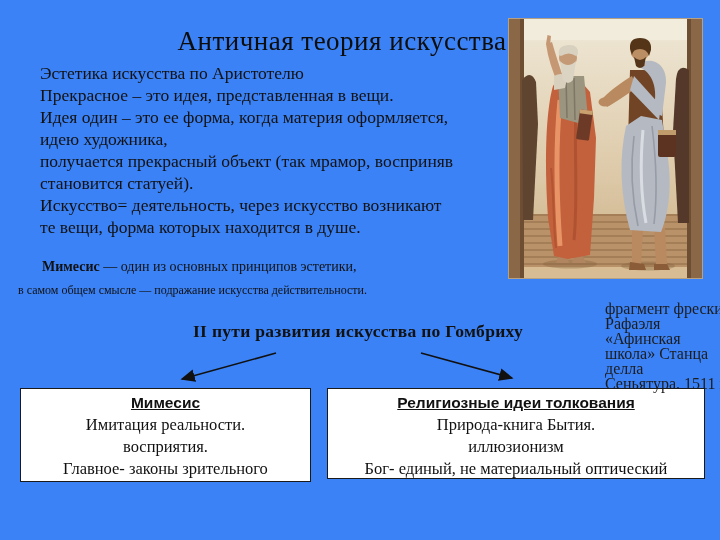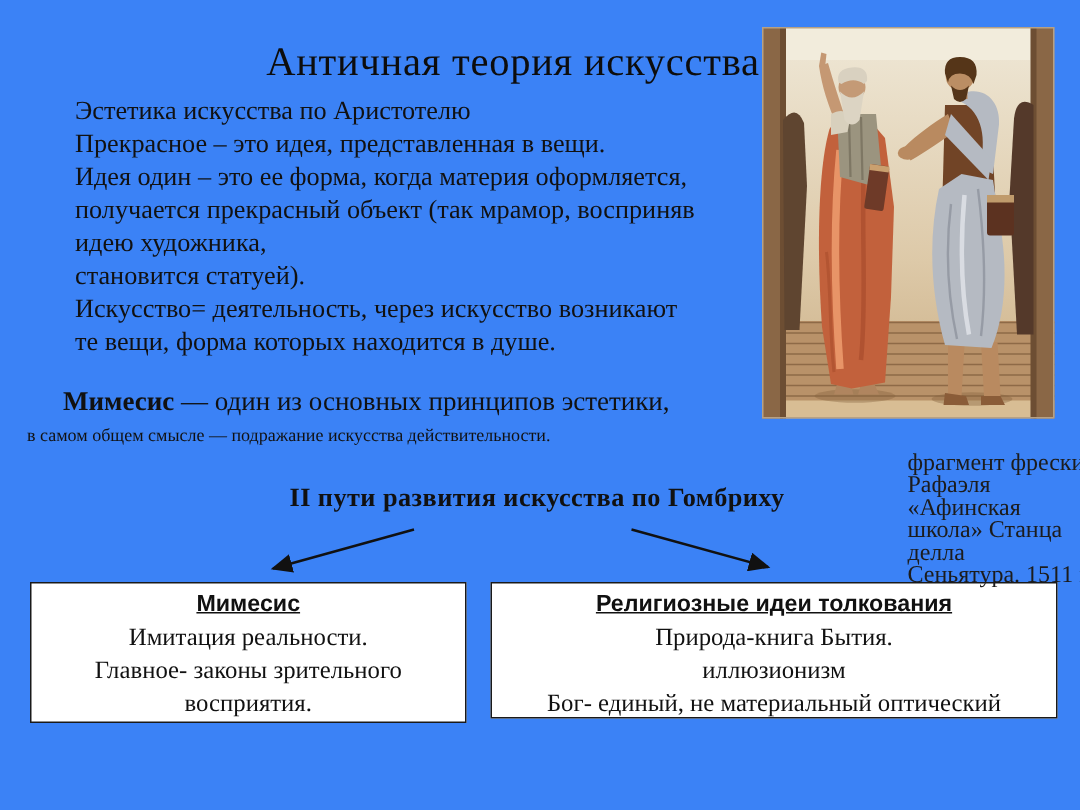--- a/index.html
+++ b/index.html
@@ -6,26 +6,26 @@
   .slide {
     position:relative; width:720px; height:540px; background:#3b82f6;
     overflow:hidden; font-family:"Liberation Serif", serif; color:#111;
   }
   .title {
     position:absolute; left:0; top:26px; width:684px; margin:0;
     text-align:center; font-size:27px; font-weight:normal; color:#0d0d0d;
     letter-spacing:0.5px;
   }
   .body-text {
-    position:absolute; left:50px; top:62px; width:470px;
+    position:absolute; left:40px; top:62px; width:470px;
     font-size:17.5px; line-height:22px; white-space:nowrap;
   }
   .mimesis-line1 {
     position:absolute; left:42px; top:256px;
-    font-size:18px; line-height:22px; white-space:nowrap;
+    font-size:14px; line-height:22px; white-space:nowrap;
   }
   .mimesis-line1 .term { font-weight:bold; }
   .mimesis-line2 {
     position:absolute; left:18px; top:279px;
     font-size:12px; line-height:22px; white-space:nowrap;
   }
   .gombrich {
     position:absolute; left:0; top:321px; width:684px; text-align:center;
     font-size:17.5px; font-weight:bold; letter-spacing:0.3px;margin-left:16px;
   }
@@ -53,22 +53,22 @@
 <body>
 
 <div class="slide">
 
   <h1 class="title">Античная теория искусства</h1>
 
   <div class="body-text">
     <div>Эстетика искусства по Аристотелю</div>
     <div>Прекрасное – это идея, представленная в вещи.</div>
     <div>Идея один – это ее форма, когда материя оформляется,</div>
+    <div>идею художника,</div>
     <div>получается прекрасный объект (так мрамор, восприняв</div>
-    <div>идею художника,</div>
     <div>становится статуей).</div>
     <div>Искусство= деятельность, через искусство возникают</div>
     <div>те вещи, форма которых находится в душе.</div>
   </div>
 
   <div class="mimesis-line1">
     <span class="term">Мимесис</span><span> — один из основных принципов эстетики,</span>
   </div>
   <div class="mimesis-line2">в самом общем смысле — подражание искусства действительности.</div>
 
@@ -80,22 +80,22 @@
         <path d="M0 0 L9 4 L0 8 Z" fill="#111"></path>
       </marker>
     </defs>
     <line x1="276" y1="8" x2="182" y2="34" stroke="#111" stroke-width="1.6" marker-end="url(#ah)"></line>
     <line x1="421" y1="8" x2="512" y2="33" stroke="#111" stroke-width="1.6" marker-end="url(#ah)"></line>
   </svg>
 
   <div class="box box-left">
     <div class="box-title">Мимесис</div>
     <div>Имитация реальности.</div>
+    <div>восприятия.</div>
     <div>Главное- законы зрительного</div>
-    <div>восприятия.</div>
   </div>
 
   <div class="box box-right">
     <div class="box-title">Религиозные идеи толкования</div>
     <div>Природа-книга Бытия.</div>
     <div>иллюзионизм</div>
     <div>Бог- единый, не материальный оптический</div>
   </div>
 
   <div class="fresco">

